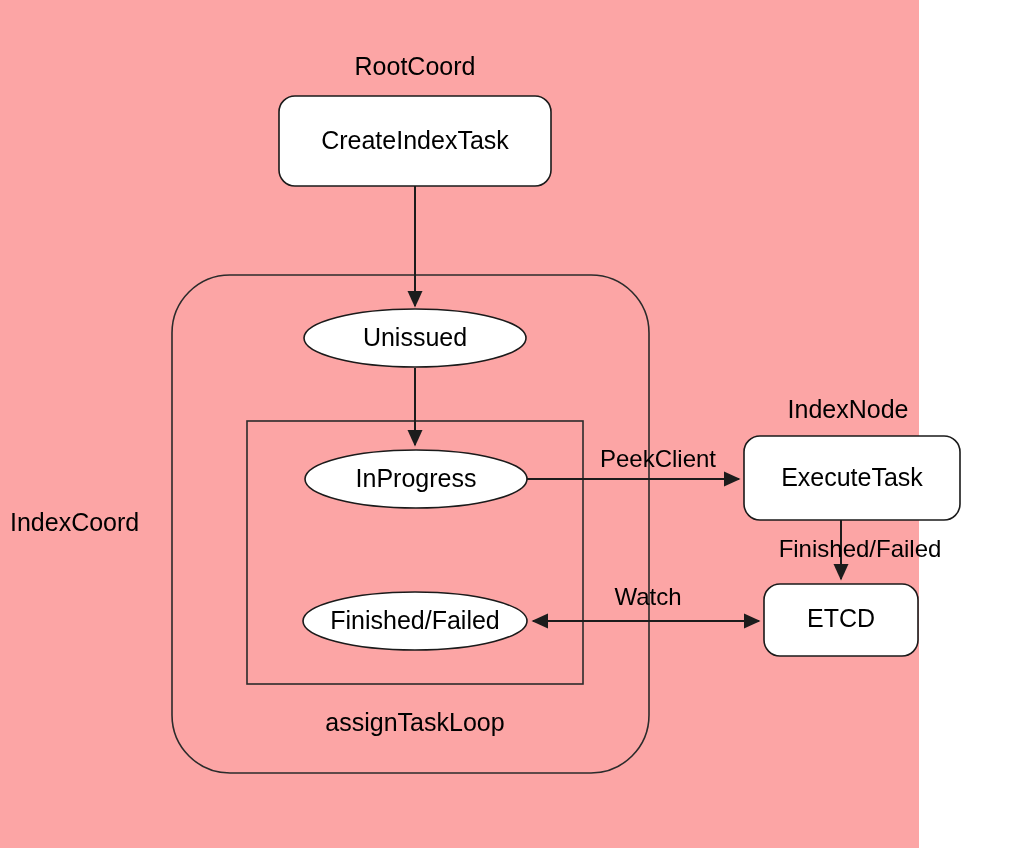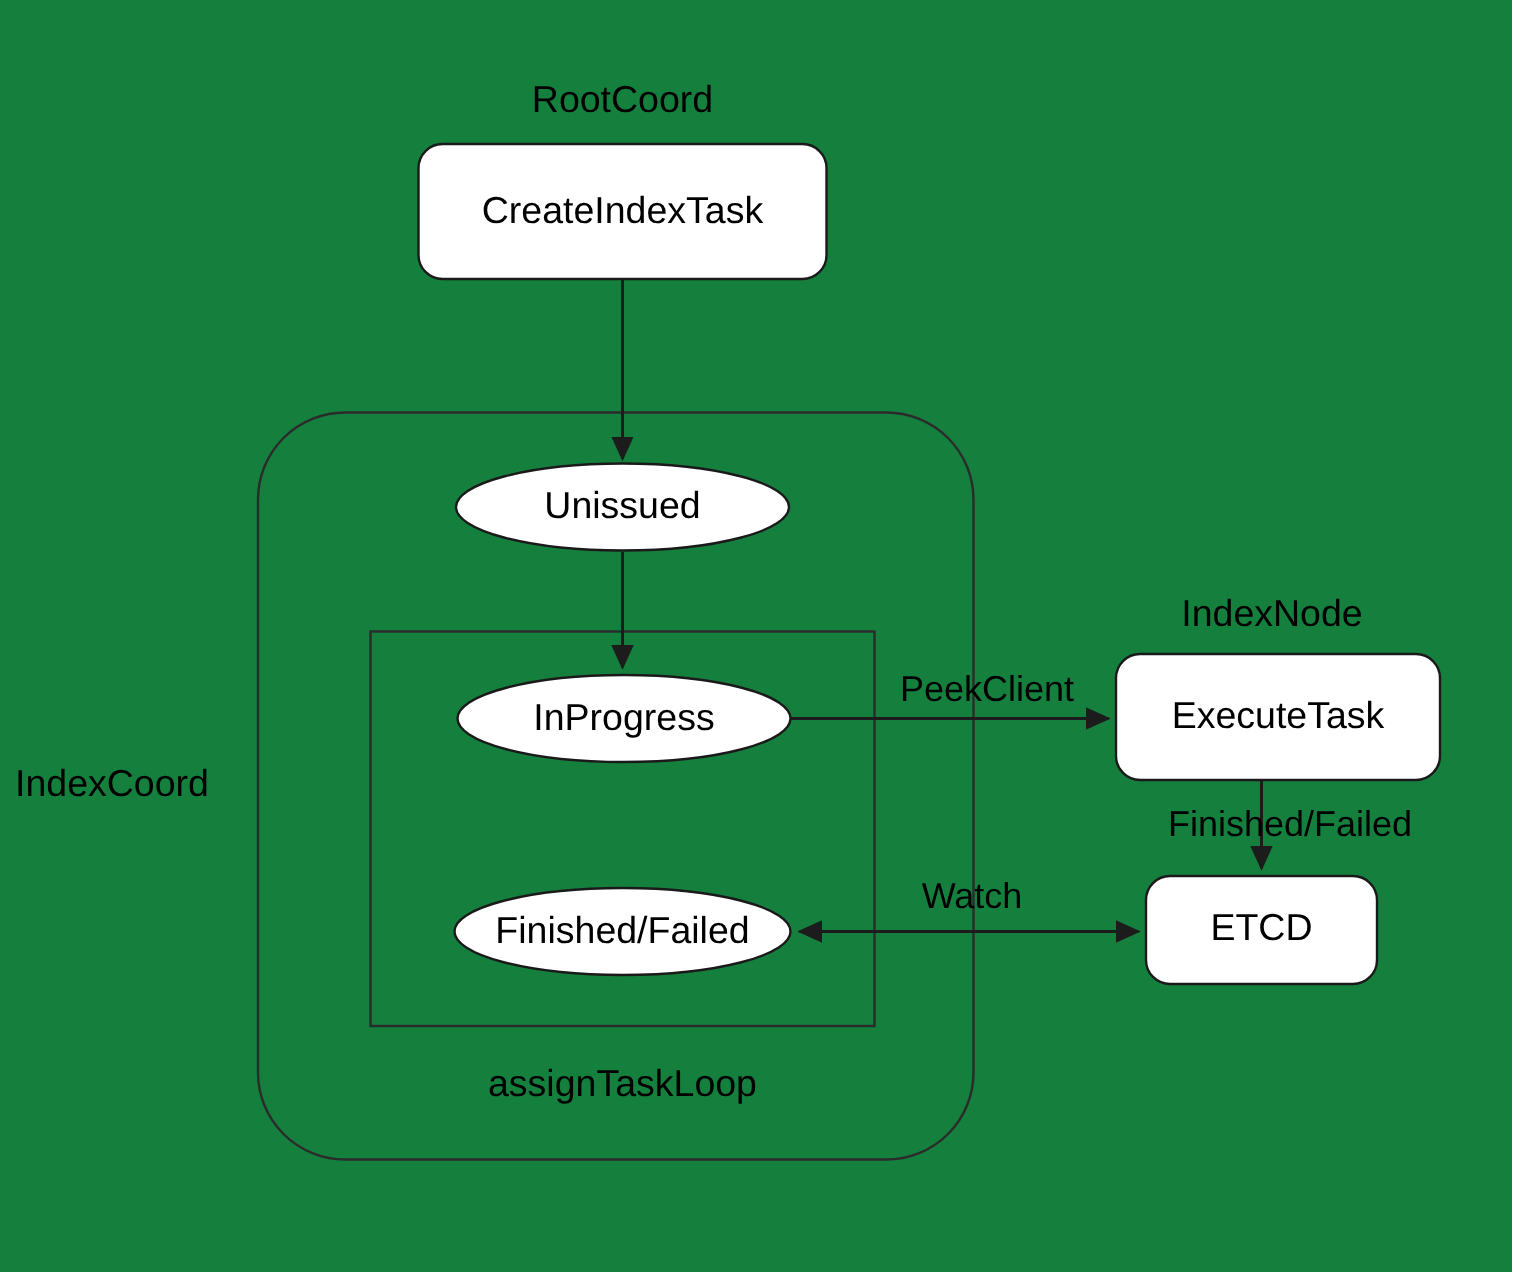--- a/index.html
+++ b/index.html
@@ -10,23 +10,23 @@
   }
   body {
     width: 1014px;
     height: 848px;
     font-family: "Liberation Sans", sans-serif;
     color: #000000;
     overflow: hidden;
   }
   #diagram-root {
     position: relative;
-    width: 1008px;
+    width: 919px;
     height: 848px;
-    background: #15803d;
+    background: #fca5a5;
   }
   svg.canvas {
     position: absolute;
     top: 0;
     left: 0;
     width: 1014px;
     height: 848px;
     display: block;
   }
   .shape-stroke {

